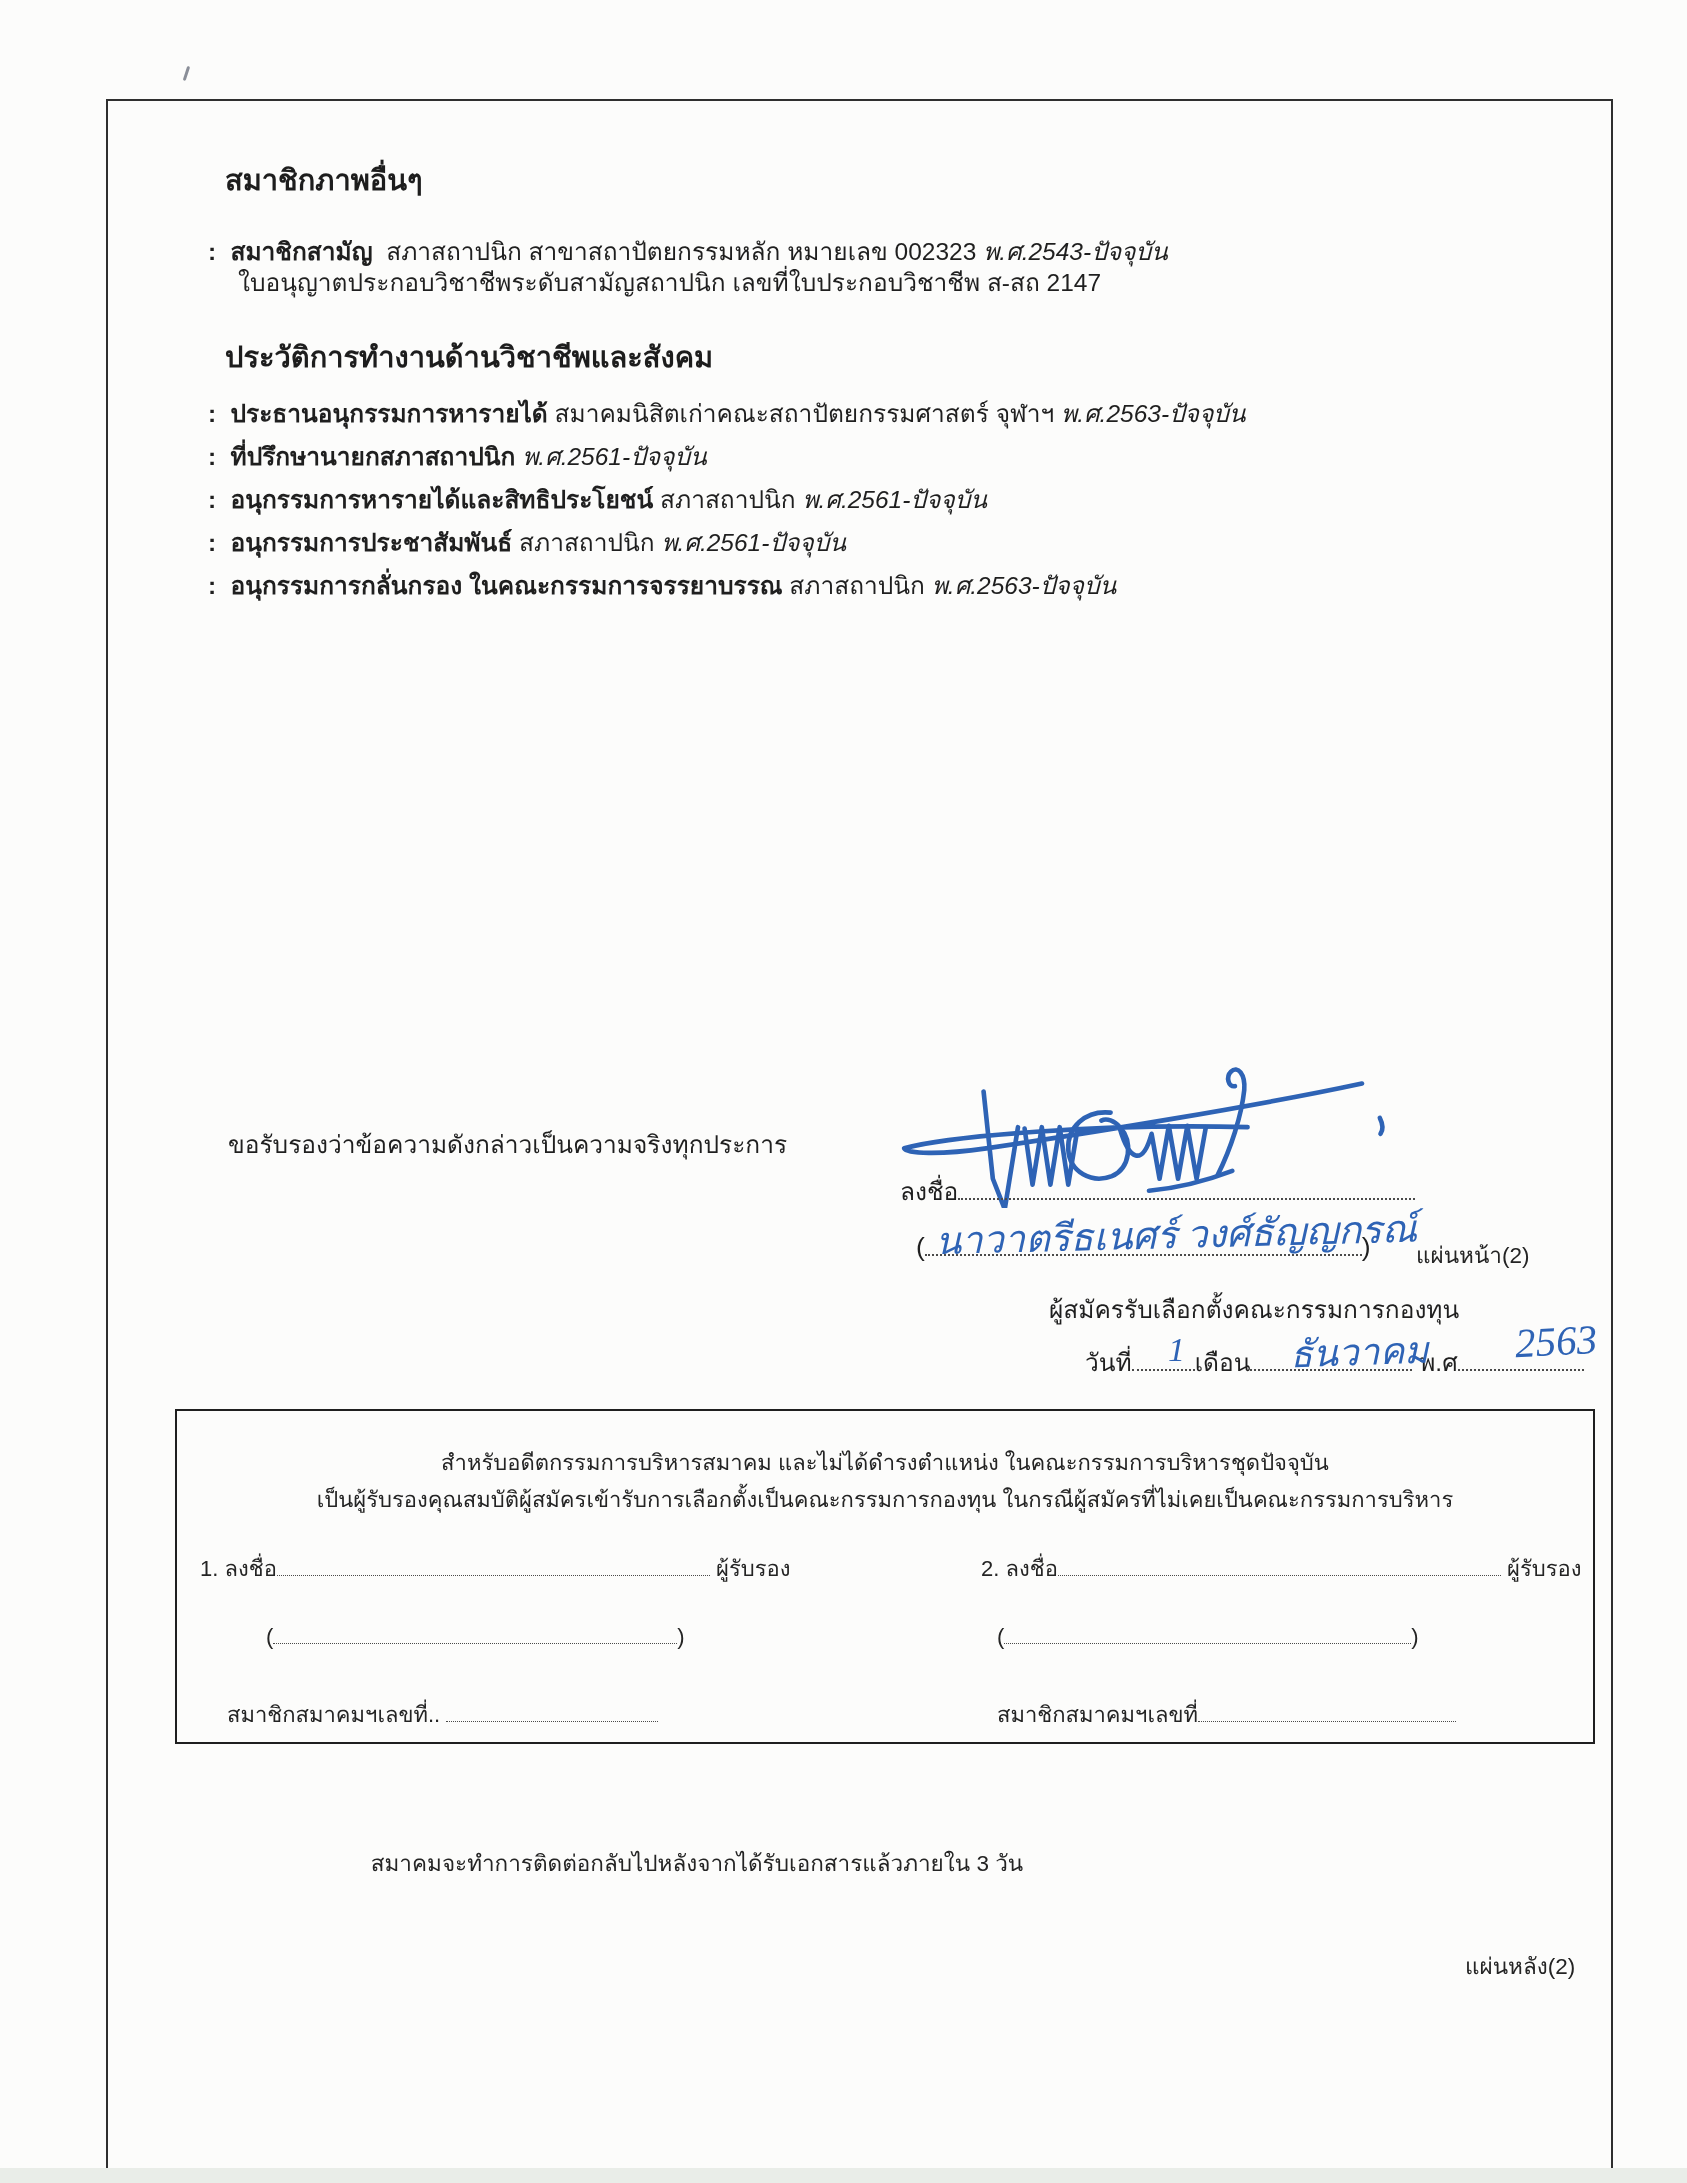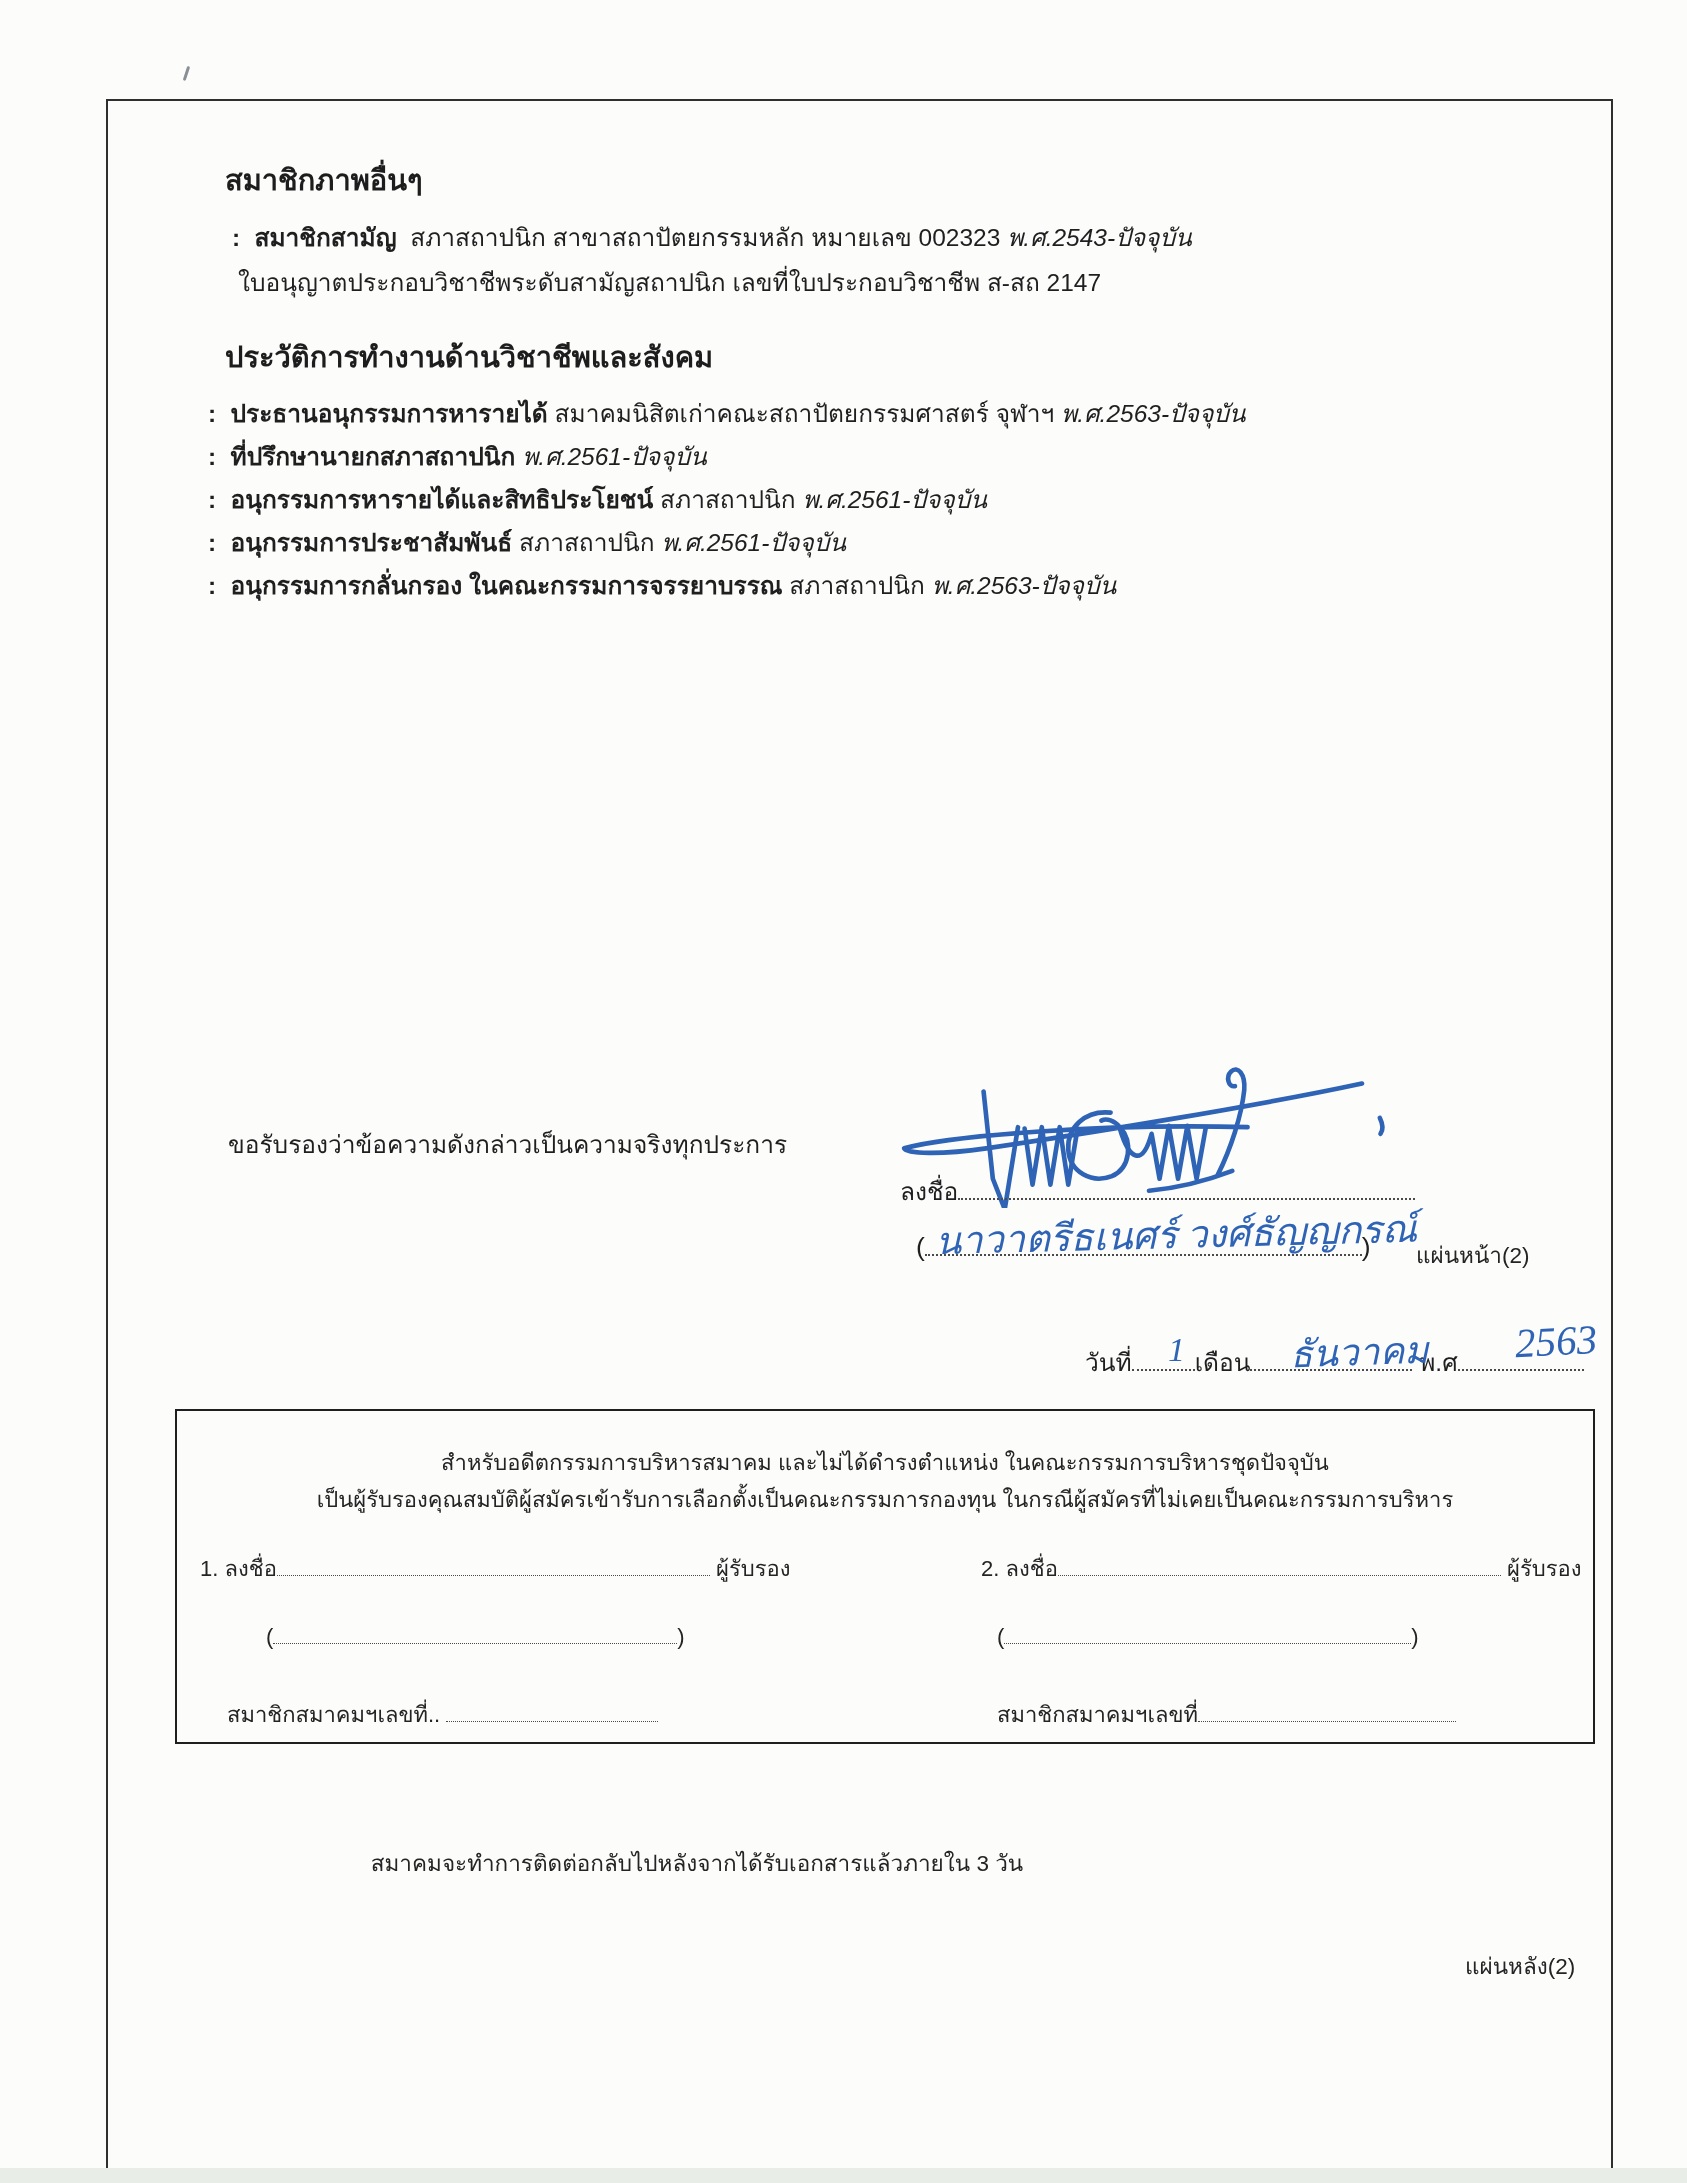--- a/index.html
+++ b/index.html
@@ -41,21 +41,21 @@
 <body>
 
 <div class="page">
 
   <span class="stray"></span>
 
   <div class="frame"></div>
 
   <div class="abs h1" style="left:225px;top:157px;">สมาชิกภาพอื่นๆ</div>
 
-  <div class="abs body-line" style="left:208px;top:218px;margin-left:24px;">
+  <div class="abs body-line" style="left:208px;top:232px;">
     <span class="colon">:</span><span class="b">สมาชิกสามัญ</span>&nbsp;&nbsp;<span>สภาสถาปนิก สาขาสถาปัตยกรรมหลัก หมายเลข 002323</span>&nbsp;<span class="i">พ.ศ.2543-ปัจจุบัน</span>
   </div>
 
   <div class="abs body-line" style="left:238px;top:263px;">ใบอนุญาตประกอบวิชาชีพระดับสามัญสถาปนิก เลขที่ใบประกอบวิชาชีพ ส-สถ 2147</div>
 
   <div class="abs h1" style="left:225px;top:334px;">ประวัติการทำงานด้านวิชาชีพและสังคม</div>
 
   <div class="abs body-line" style="left:208px;top:394px;">
     <span class="colon">:</span><span class="b">ประธานอนุกรรมการหารายได้</span>&nbsp;<span>สมาคมนิสิตเก่าคณะสถาปัตยกรรมศาสตร์ จุฬาฯ</span>&nbsp;<span class="i">พ.ศ.2563-ปัจจุบัน</span>
   </div>
@@ -91,20 +91,21 @@
 
   <div class="abs" style="left:916px;top:1232px;">
     <span class="body-line" style="font-size:26.5px;">
       <span>(</span><span class="dots" style="width:437px;"></span><span>)</span>
     </span>
     <span class="hand abs" style="left:18.5px;top:-28px;font-size:38px;transform:rotate(-1.5deg);">นาวาตรีธเนศร์ วงศ์ธัญญกรณ์</span>
   </div>
 
   <div class="abs smalltext" style="left:1416px;top:1237px;">แผ่นหน้า(2)</div>
 
+  <div class="abs body-line" style="left:1049px;top:1290px;">ผู้สมัครรับเลือกตั้งคณะกรรมการกองทุน</div>
 
   <div class="abs body-line" style="left:1085px;top:1343px;">
     <span>วันที่</span><span class="dots" style="width:63px;"></span><span>เดือน</span><span class="dots" style="width:162px;"></span>&nbsp;<span>พ.ศ</span><span class="dots" style="width:126px;"></span>
     <span class="hand abs" style="left:83px;top:-12px;font-size:34px;">1</span>
     <span class="hand abs" style="left:205px;top:-21px;font-size:37px;transform:rotate(-2deg);">ธันวาคม</span>
     <span class="hand abs" style="left:430px;top:-26.5px;font-size:41px;transform:rotate(-3deg);">2563</span>
   </div>
 
   <div class="boxed">
     <div class="center" style="top:34px;">สำหรับอดีตกรรมการบริหารสมาคม และไม่ได้ดำรงตำแหน่ง ในคณะกรรมการบริหารชุดปัจจุบัน</div>

